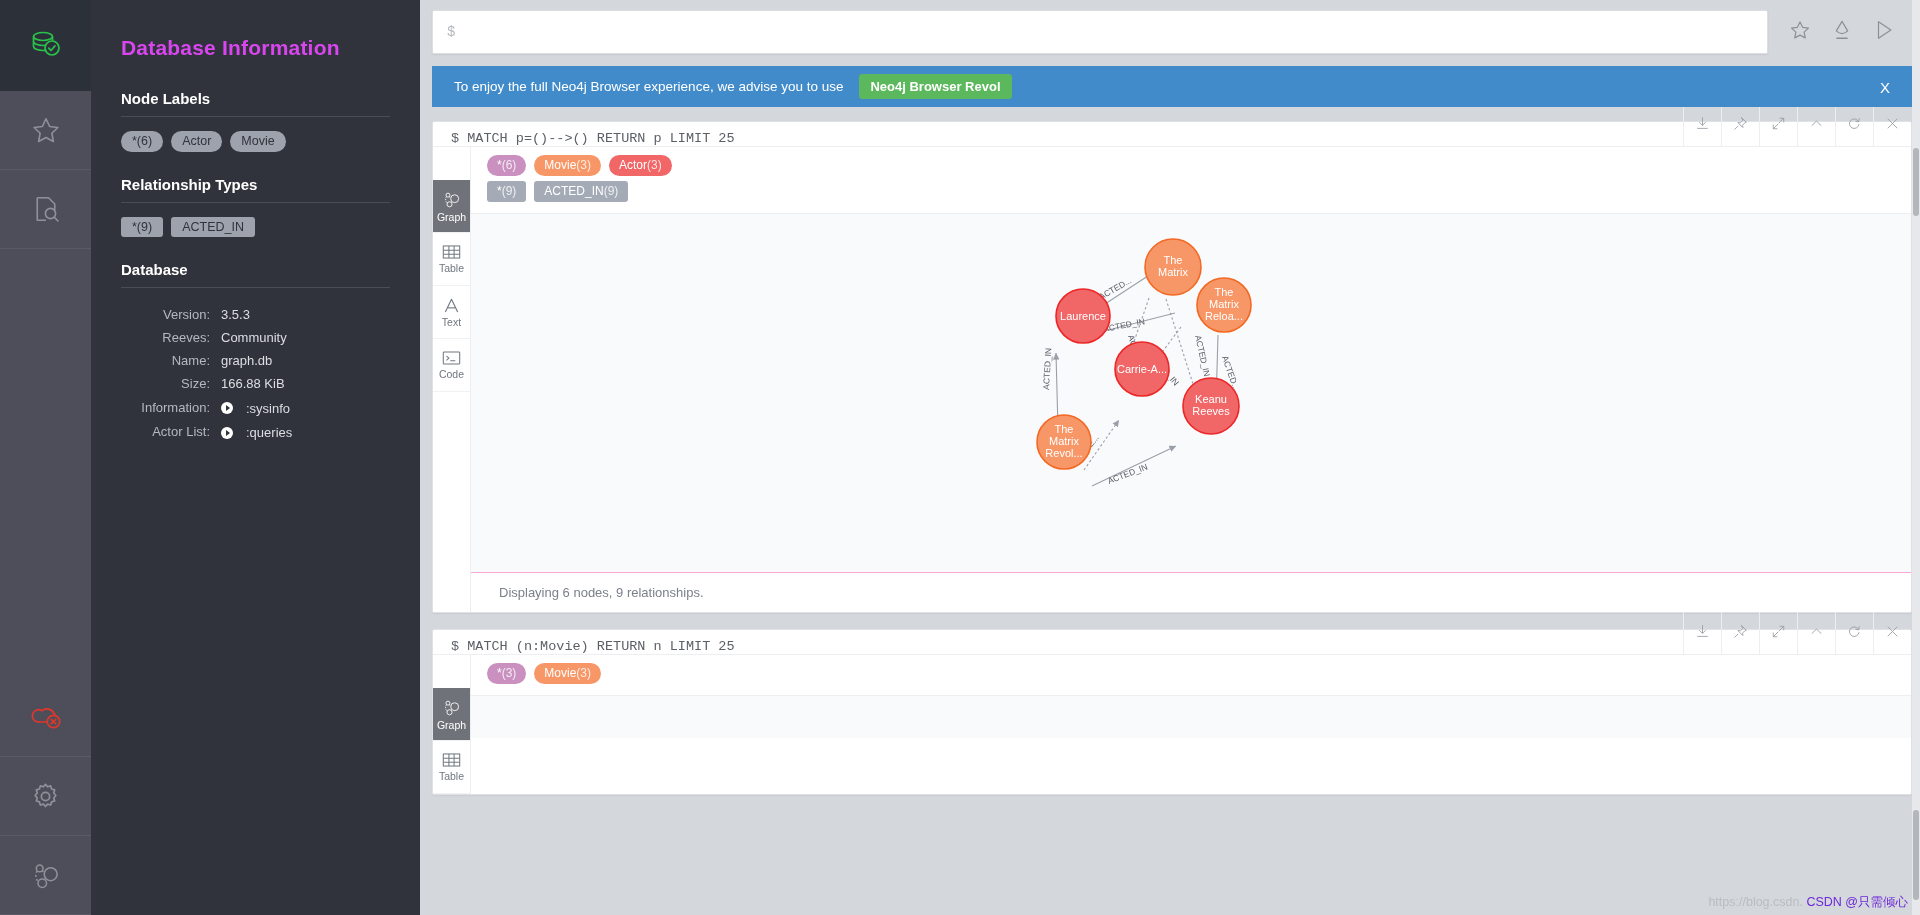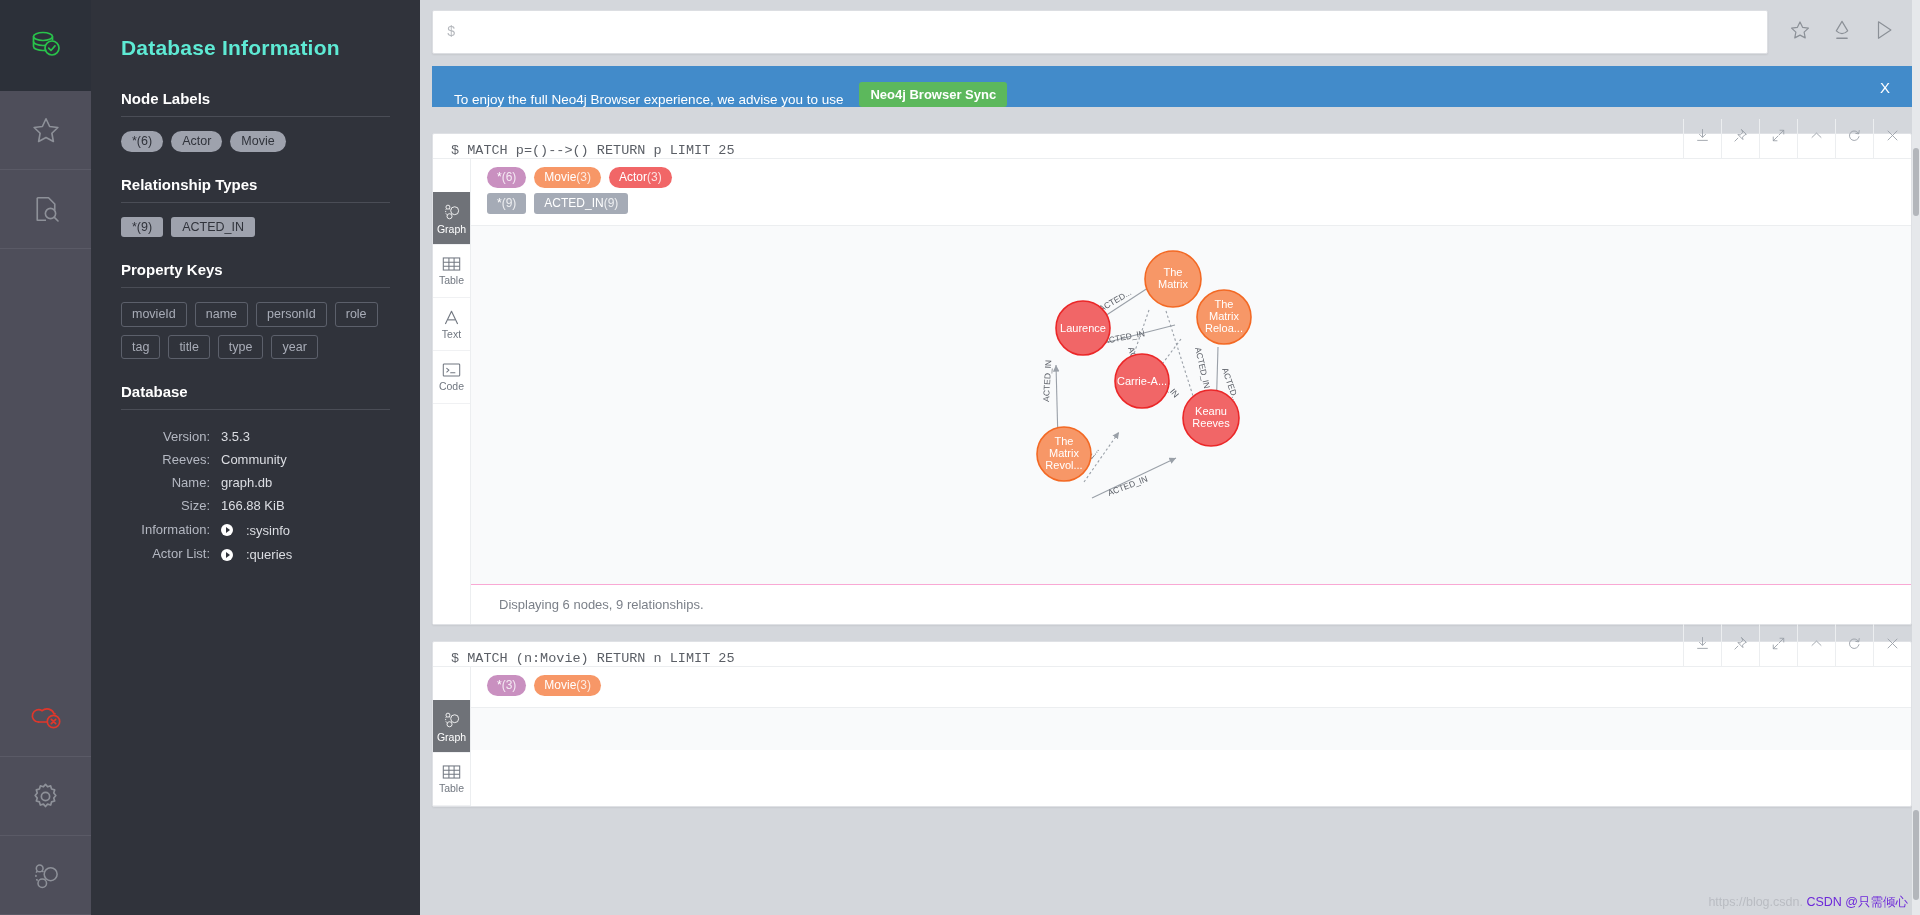--- a/index.html
+++ b/index.html
@@ -36,21 +36,21 @@
   
   .drawer {
     width: 329px; height: 915px;
     background: #30333B;
     color: #e7e7e7;
     padding: 24px 30px 0 30px;
     flex: 0 0 329px;
     overflow: hidden;
   }
   .drawer-title {
-    font-size: 21px; font-weight: bold; color: #5eead4;
+    font-size: 21px; font-weight: bold; color: #d946ef;
     margin: 12px 0 30px 0; letter-spacing: .2px;
   }
   .sec-title {
     font-size: 15px; font-weight: bold; color: #fff;
     margin-bottom: 9px;
   }
   .sec-rule { height: 1px; background: #4a4d56; margin-bottom: 14px; }
   .chips { display: flex; flex-wrap: wrap; gap: 8px; margin-bottom: 24px; }
   .chip {
     background: #9EA2AD; color: #30333B;
@@ -103,22 +103,22 @@
   .editor-prompt {
     color: #b5b8bd; font-family: "Liberation Mono", monospace;
     font-size: 14px;
   }
   .editor-actions { display: flex; align-items: center; gap: 18px; padding: 0 16px 0 20px; height: 44px; }
   .eicon { cursor: pointer; width: 24px; height: 24px; display: flex; align-items: center; justify-content: center; }
 
   
   .banner {
     background: #428BCA; color: #fff;
-    height: 41px; margin: 0 8px 12px 12px;
-    display: flex; align-items: flex-end;
+    height: 41px; margin: 0 8px 0 12px;
+    display: flex; align-items: center;
     padding: 0 22px; font-size: 13.5px;
     position: relative;
   }
   .banner-btn {
     background: #5CB85C; color: #fff;
     padding: 5px 11px; border-radius: 3px;
     font-size: 13px; margin-left: 16px; cursor: pointer;
     font-weight: bold;
   }
   .banner-x {
@@ -306,34 +306,20 @@
 
     <div>
       <div class="sec-title">Relationship Types</div>
       <div class="sec-rule"></div>
       <div class="chips">
         <span class="chip sq">*(9)</span>
         <span class="chip sq">ACTED_IN</span>
       </div>
     </div>
 
-    <div>
-      <div class="sec-title">Property Keys</div>
-      <div class="sec-rule"></div>
-      <div class="chips">
-        <span class="chip key">movieId</span>
-        <span class="chip key">name</span>
-        <span class="chip key">personId</span>
-        <span class="chip key">role</span>
-        <span class="chip key">tag</span>
-        <span class="chip key">title</span>
-        <span class="chip key">type</span>
-        <span class="chip key">year</span>
-      </div>
-    </div>
 
     <div>
       <div class="sec-title">Database</div>
       <div class="sec-rule"></div>
       <table class="db-table">
         <tbody>
             <tr>
           <td class="db-k">Version:</td>
           <td class="db-v">3.5.3</td>
         </tr>
@@ -403,21 +389,21 @@
             <svg width="22" height="22" viewBox="0 0 24 24" fill="none" stroke="#8b9097" stroke-width="1.3" stroke-linejoin="round">
               <polygon points="6,3 19.5,12 6,21"></polygon>
             </svg>
           </span>
         </span>
       </div>
     </div>
 
     <div class="banner">
       <span>To enjoy the full Neo4j Browser experience, we advise you to use</span>
-      <span class="banner-btn">Neo4j Browser Sync</span>
+      <span class="banner-btn">Neo4j Browser Revol</span>
       <span class="banner-x">X</span>
     </div>
 
     <div class="stream">
 
       <div class="frame">
         <div class="frame-head">
           <div class="frame-cmd">$ MATCH p=()--&gt;() RETURN p LIMIT 25</div>
           <div class="frame-tools">
             <span class="ftool">

